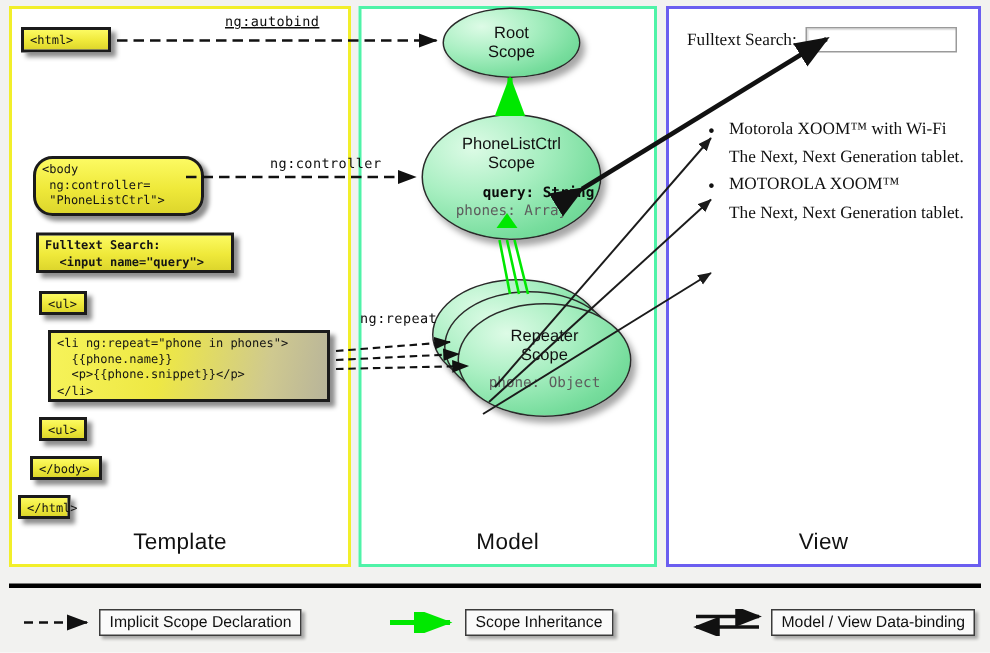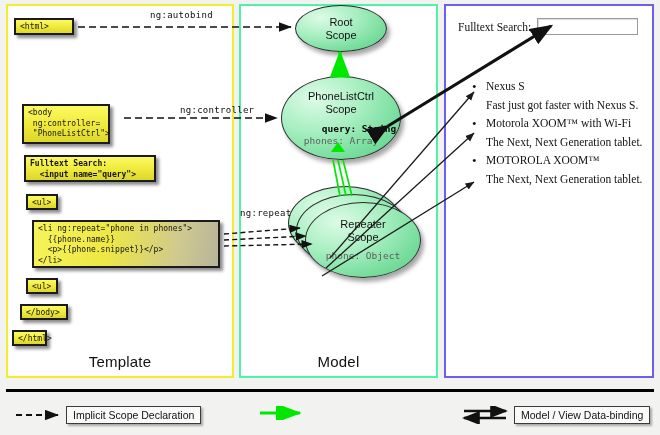--- a/index.html
+++ b/index.html
@@ -68,21 +68,21 @@
 <body>
 
 <div class="stage">
 
   <div class="panel template">
     <div class="col-label">Template</div>
   </div>
 
   <div class="codebox" style="left:14px;top:18px;width:60px;height:17px;">&lt;html&gt;</div>
 
-  <div class="codebox" style="left:22px;top:104px;width:88px;height:40px;">&lt;body
+  <div class="codebox" style="left:22px;top:104px;width:114px;height:40px;border-radius:13px;">&lt;body
  ng:controller=
  "PhoneListCtrl"&gt;</div>
 
   <div class="codebox b" style="left:24px;top:155px;width:132px;height:27px;">Fulltext Search:
   &lt;input name="query"&gt;</div>
 
   <div class="codebox" style="left:26px;top:194px;width:32px;height:16px;">&lt;ul&gt;</div>
 
   <div class="codebox grad" style="left:32px;top:220px;width:188px;height:48px;">&lt;li ng:repeat="phone in phones"&gt;
   {{phone.name}}
@@ -121,37 +121,34 @@
     <div class="e-prop dim">phone: Object</div>
   </div>
 
   <div class="panel view">
     <div class="view-inner">
       <div class="fts-row">
         <span class="fts-label">Fulltext Search:</span>
         <input class="fts-input" type="text" value="" style="">
       </div>
       <div class="plist">
-        <div class="pitem">
-          <div class="pname">Nexus S</div>
-          <div class="psnip">Fast just got faster with Nexus S.</div>
-        </div>
         <div class="pitem">
           <div class="pname">Motorola XOOM™  with Wi-Fi</div>
           <div class="psnip">The Next, Next Generation tablet.</div>
         </div>
         <div class="pitem">
           <div class="pname">MOTOROLA XOOM™</div>
           <div class="psnip">The Next, Next Generation tablet.</div>
         </div>
       </div>
     </div>
-  </div>
-
-  <div class="rel-label" style="left:150px;top:10px;">ng:autobind</div>
+    <div class="col-label">View</div>
+  </div>
+
+  <div class="rel-label" style="left:150px;top:10px;text-decoration:underline;">ng:autobind</div>
   <div class="rel-label" style="left:136px;top:105px;padding-left:44px;">ng:controller</div>
   <div class="rel-label" style="left:240px;top:208px;">ng:repeat</div>
 
   <svg class="overlay" viewBox="0 0 660 435">
     <defs>
       <marker id="ah-black" markerWidth="9" markerHeight="9" refX="7.5" refY="3" orient="auto">
         <path d="M0,0 L8,3 L0,6 z" fill="#111"></path>
       </marker>
       <marker id="ah-green" markerWidth="9" markerHeight="9" refX="7.5" refY="3" orient="auto">
         <path d="M0,0 L8,3 L0,6 z" fill="#00e800"></path>
@@ -203,20 +200,21 @@
 
     <div class="lg-item" style="left:258px;top:8px;">
       <svg width="52" height="14">
         <defs>
             <marker id="lg2" markerWidth="9" markerHeight="9" refX="7.5" refY="3" orient="auto">
           <path d="M0,0 L8,3 L0,6 z" fill="#00e800"></path>
             </marker>
           </defs>
         <line x1="2" y1="7" x2="42" y2="7" stroke="#00e800" stroke-width="3.2" marker-end="url(#lg2)"></line>
       </svg>
+      <div class="lg-box">Scope Inheritance</div>
     </div>
 
     <div class="lg-item" style="left:462px;top:8px;">
       <svg width="52" height="18">
         <defs>
           <marker id="lg3" markerWidth="8" markerHeight="8" refX="6.6" refY="2.9" orient="auto">
             <path d="M0,0 L7.4,2.9 L0,5.8 z" fill="#111"></path>
             </marker>
         </defs>
         <line x1="2" y1="5" x2="44" y2="5" stroke="#111" stroke-width="2.4" marker-end="url(#lg3)"></line>

